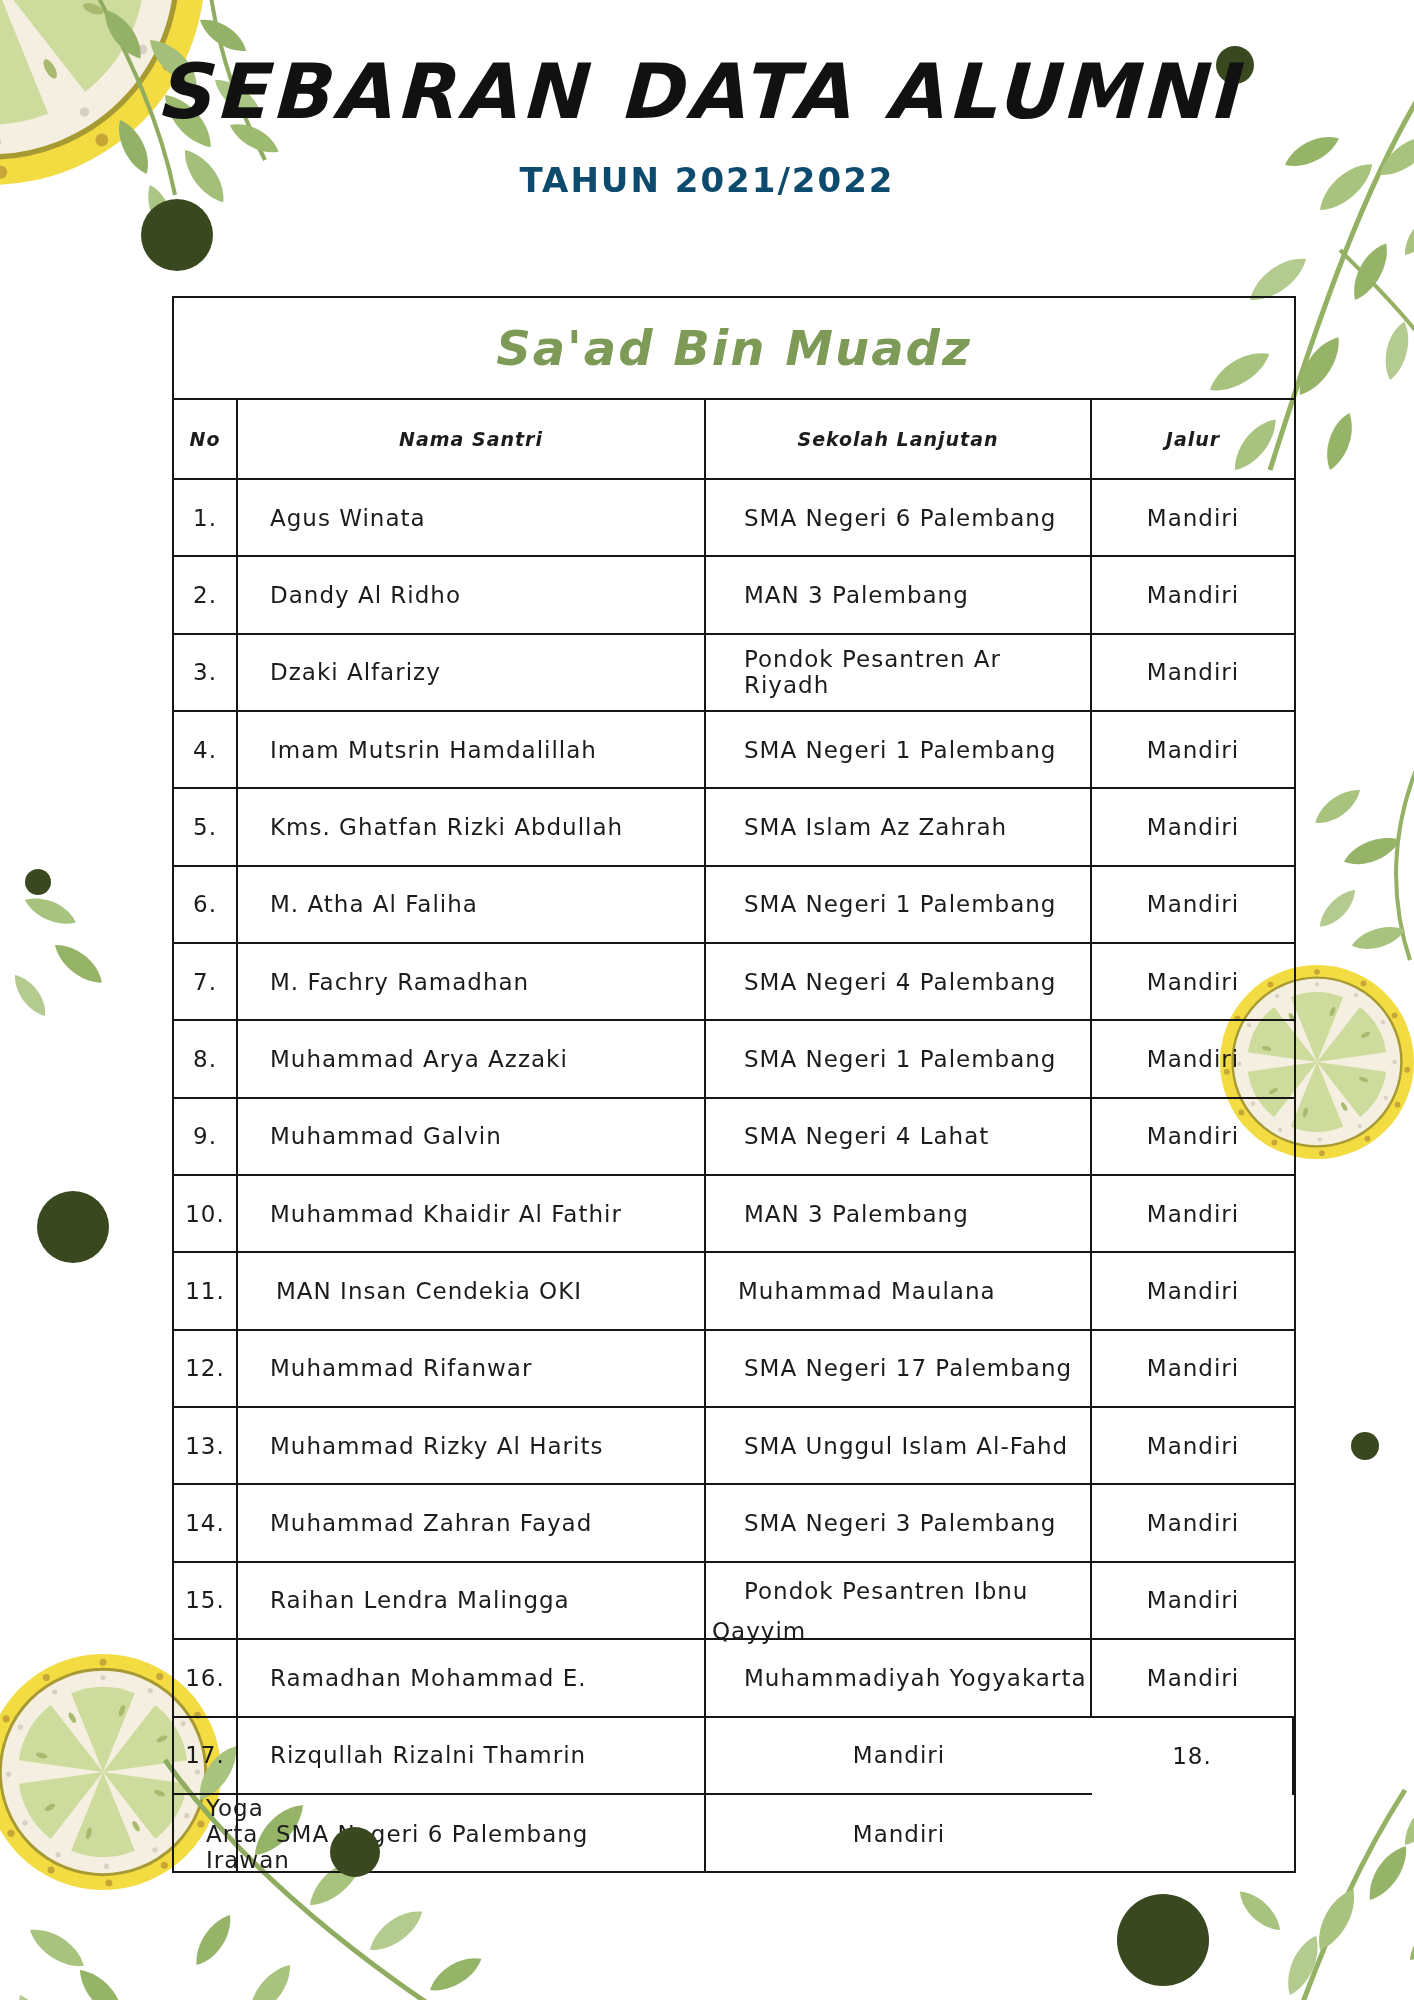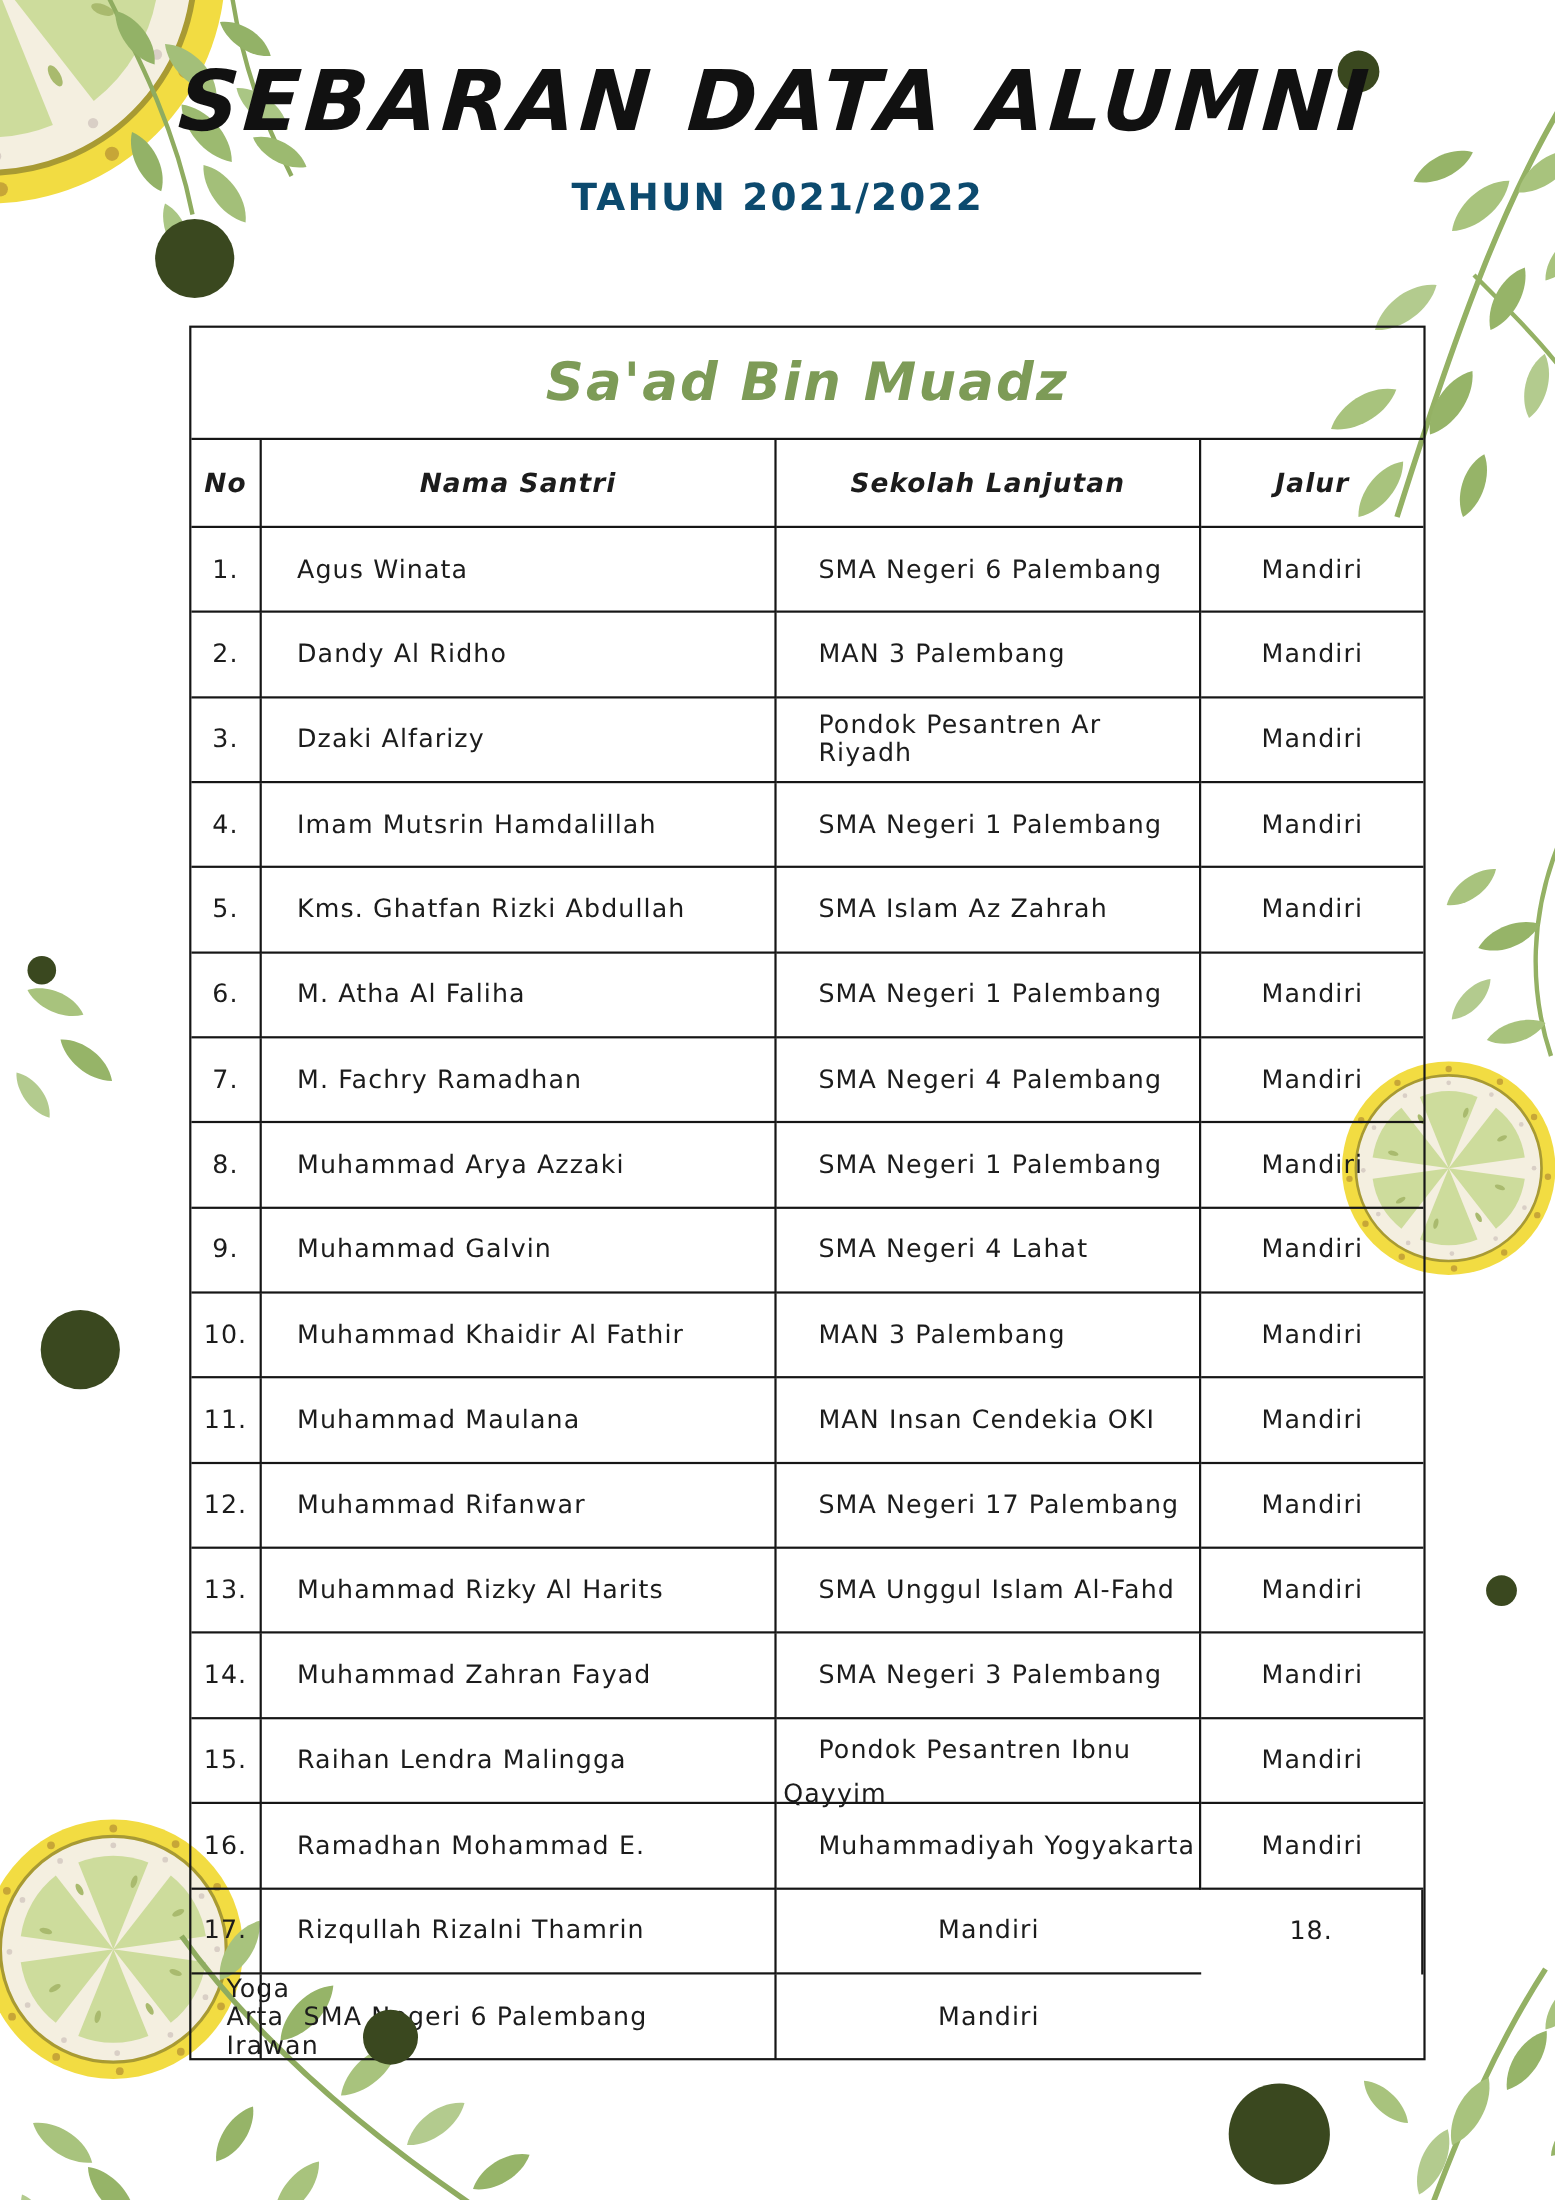--- a/index.html
+++ b/index.html
@@ -43,21 +43,21 @@
     border-right:2px solid #161616; border-bottom:2px solid #161616;
     font-size:23px; letter-spacing:1px; color:#1c1c1c;
     background:transparent; overflow:visible; position:relative;
   }
   .cell.c3 { border-right:none; }
   .grid .cell:nth-last-child(-n+4) { border-bottom:none; }
   .cell.c0, .cell.c3 { justify-content:center; text-align:center; }
   .cell.c1 { padding-left:32px; }
   .cell.c2 { padding-left:38px; }
   .cell.head {
-    font-weight:bold; font-style:italic; font-size:24px;
+    font-weight:bold; font-style:italic; font-size:19px;
     justify-content:center; padding-left:0; text-align:center;
   }
   .cell.has-overflow .main-text { transform:translateY(-9px); }
   .cell .overflow {
     position:absolute; left:6px; top:50%; margin-top:18px;
     font-size:23px; letter-spacing:1px; white-space:nowrap;
   }
 
   
   .front-dot {
@@ -294,24 +294,24 @@
           <span class="main-text">SMA Negeri 4 Lahat</span>
         </div>
         <div class="cell c3">Mandiri</div>
         <div class="cell c0">10.</div>
         <div class="cell c1">Muhammad Khaidir Al Fathir</div>
         <div class="cell c2">
           <span class="main-text">MAN 3 Palembang</span>
         </div>
         <div class="cell c3">Mandiri</div>
         <div class="cell c0">11.</div>
+        <div class="cell c2">
+          <span class="main-text">MAN Insan Cendekia OKI</span>
+        </div>
         <div class="cell c1">Muhammad Maulana</div>
-        <div class="cell c2">
-          <span class="main-text">MAN Insan Cendekia OKI</span>
-        </div>
         <div class="cell c3">Mandiri</div>
         <div class="cell c0">12.</div>
         <div class="cell c1">Muhammad Rifanwar</div>
         <div class="cell c2">
           <span class="main-text">SMA Negeri 17 Palembang</span>
         </div>
         <div class="cell c3">Mandiri</div>
         <div class="cell c0">13.</div>
         <div class="cell c1">Muhammad Rizky Al Harits</div>
         <div class="cell c2">

